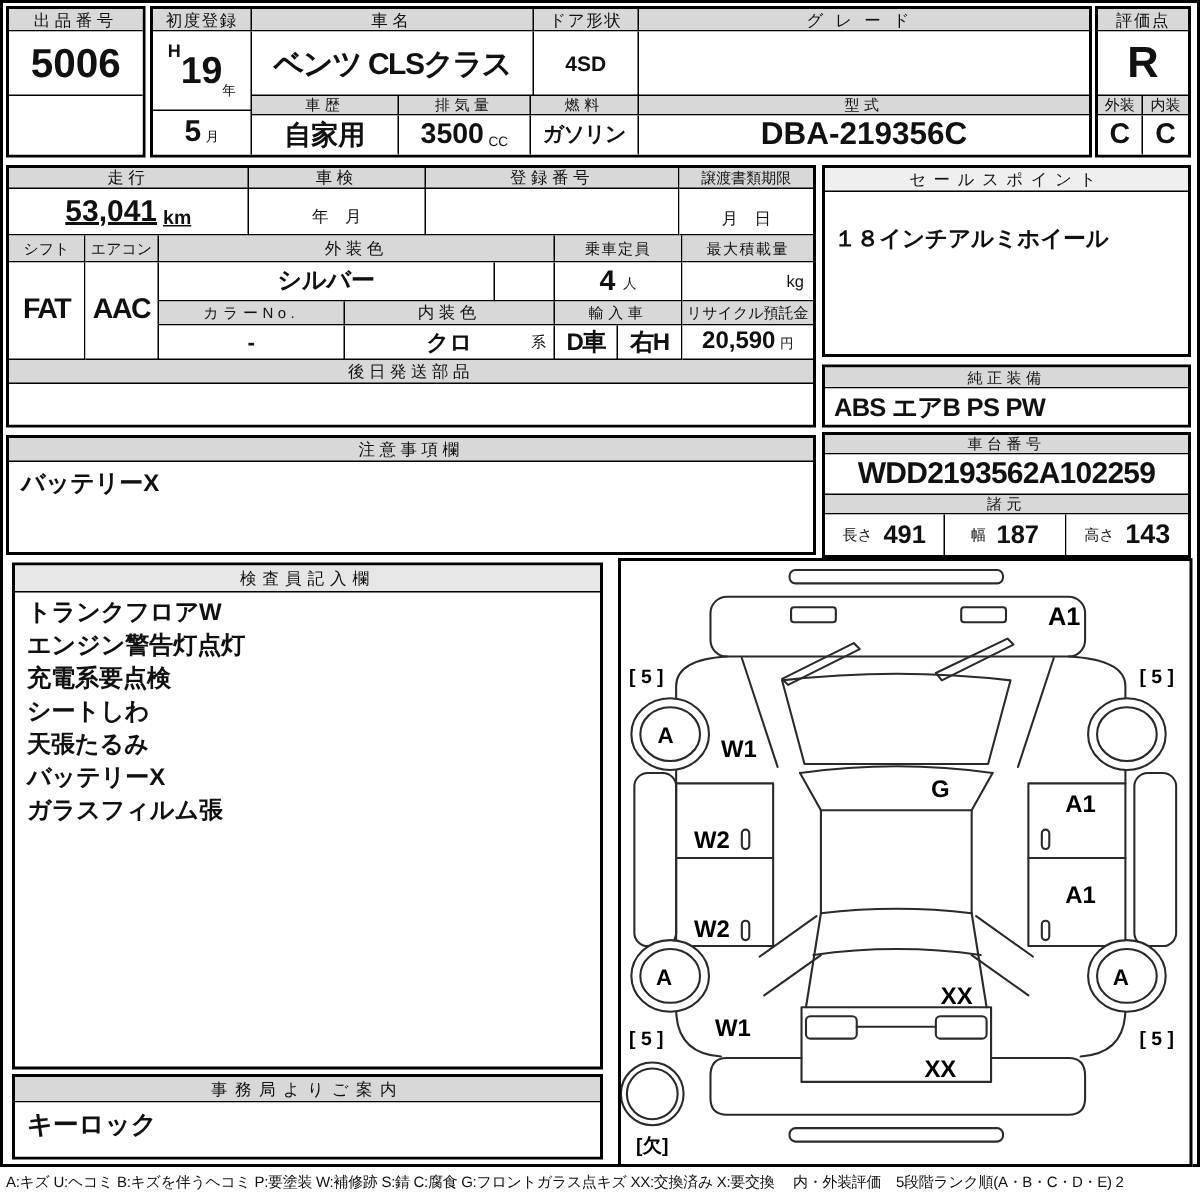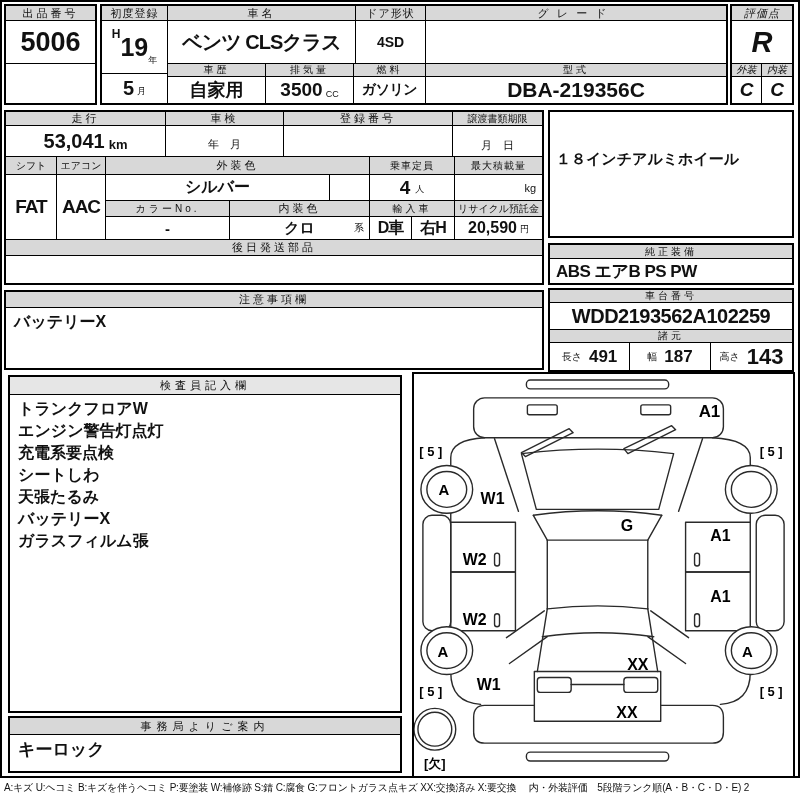--- a/index.html
+++ b/index.html
@@ -56,36 +56,36 @@
 
   <div class="c bold br" style="left:66px;top:71px;width:98px;height:26px;font-size:18px;">自家用</div>
   <div class="c br" style="left:164px;top:71px;width:88px;height:26px;">
     <span class="bold" style="font-size:19px;">3500</span>
     <span style="font-size:9px;align-self:flex-end;margin-bottom:4px;margin-left:3px;text-align:center;">CC</span>
   </div>
   <div class="c bold br" style="left:252px;top:71px;width:72px;height:26px;font-size:14px;letter-spacing:-0.5px;">ガソリン</div>
   <div class="c bold" style="left:324px;top:71px;width:300px;height:26px;font-size:21px;">DBA-219356C</div>
 </div>
 
-<div class="b" style="left:730px;top:4px;width:64px;height:101px;font-style:italic;">
+<div class="b" style="left:730px;top:4px;width:64px;height:101px;">
   <div class="c hd bb" style="left:0;top:0;width:60px;height:15px;letter-spacing:1px;">評価点</div>
   <div class="c bold bb" style="left:0;top:15px;width:60px;height:43px;font-size:29px;">R</div>
   <div class="c hd bb br" style="left:0;top:58px;width:30px;height:13px;font-size:10px;letter-spacing:0;">外装</div>
   <div class="c hd bb" style="left:30px;top:58px;width:30px;height:13px;font-size:10px;letter-spacing:0;">内装</div>
   <div class="c bold br" style="left:0;top:71px;width:30px;height:26px;font-size:19px;">C</div>
   <div class="c bold" style="left:30px;top:71px;width:30px;height:26px;font-size:19px;">C</div>
 </div>
 
 <div class="b" style="left:4px;top:110px;width:540px;height:175px;">
   <div class="c hd bb br" style="left:0;top:0;width:160px;height:14px;">走行</div>
   <div class="c hd bb br" style="left:160px;top:0;width:118px;height:14px;">車検</div>
   <div class="c hd bb br" style="left:278px;top:0;width:169px;height:14px;">登録番号</div>
   <div class="c hds bb" style="left:447px;top:0;width:89px;height:14px;">譲渡書類期限</div>
 
-  <div class="c bb br" style="left:0;top:14px;width:160px;height:31px;">
+  <div class="c bb br" style="left:0;top:14px;width:160px;height:31px;text-decoration:underline;">
     <span class="bold" style="font-size:20px;">53,041</span>
     <span class="bold" style="font-size:13px;margin-left:4px;align-self:flex-end;margin-bottom:4px;">km</span>
   </div>
   <div class="c bb br botal smalltxt" style="left:160px;top:14px;width:118px;height:31px;padding-bottom:4px;">年　月</div>
   <div class="c bb br" style="left:278px;top:14px;width:169px;height:31px;"></div>
   <div class="c bb botal smalltxt" style="left:447px;top:14px;width:89px;height:31px;padding-bottom:3px;">月　日</div>
 
   <div class="c hd bb br" style="left:0;top:45px;width:51px;height:18px;font-size:10px;letter-spacing:0;">シフト</div>
   <div class="c hd bb br" style="left:51px;top:45px;width:49px;height:18px;font-size:10px;letter-spacing:0;">エアコン</div>
   <div class="c hd bb br" style="left:100px;top:45px;width:264px;height:18px;">外装色</div>
@@ -119,20 +119,21 @@
   <div class="c bb" style="left:449px;top:105px;width:87px;height:23px;">
     <span class="bold" style="font-size:16px;">20,590</span>
     <span style="font-size:9px;align-self:flex-end;margin-bottom:3px;margin-left:3px;">円</span>
   </div>
 
   <div class="c hd bb" style="left:0;top:128px;width:536px;height:16px;">後日発送部品</div>
   <div class="c" style="left:0;top:144px;width:536px;height:27px;"></div>
 </div>
 
 <div class="b" style="left:548px;top:110px;width:246px;height:128px;">
+  <div class="c bb" style="left:0;top:0;width:242px;height:16px;background:#efefef;font-size:11px;letter-spacing:5px;">セールスポイント</div>
   <div class="c bold left topal" style="left:0;top:16px;width:242px;height:108px;font-size:15px;padding:22px 6px 0 6px;">１８インチアルミホイール</div>
 </div>
 
 <div class="b" style="left:548px;top:243px;width:246px;height:42px;">
   <div class="c hd bb" style="left:0;top:0;width:242px;height:14px;font-size:10px;">純正装備</div>
   <div class="c bold left" style="left:0;top:14px;width:242px;height:24px;font-size:17px;padding-left:6px;letter-spacing:-0.5px;">ABS エアB PS PW</div>
 </div>
 
 <div class="b" style="left:4px;top:290px;width:540px;height:80px;">
   <div class="c hd bb" style="left:0;top:0;width:536px;height:16px;">注意事項欄</div>
@@ -146,21 +147,21 @@
   <div class="c br" style="left:0;top:53px;width:80px;height:27px;">
     <span style="font-size:10px;margin-right:7px;">長さ</span>
     <span class="bold" style="font-size:17px;">491</span>
   </div>
   <div class="c br" style="left:80px;top:53px;width:81px;height:27px;">
     <span style="font-size:10px;margin-right:7px;">幅</span>
     <span class="bold" style="font-size:17px;">187</span>
   </div>
   <div class="c" style="left:161px;top:53px;width:81px;height:27px;">
     <span style="font-size:10px;margin-right:7px;">高さ</span>
-    <span class="bold" style="font-size:22px;">143</span>
+    <span class="bold" style="font-size:18px;">143</span>
   </div>
 </div>
 
 <div class="b" style="left:8px;top:375px;width:394px;height:338px;">
   <div class="c bb" style="left:0;top:0;width:390px;height:18px;background:#e6e6e6;font-size:11px;letter-spacing:4px;">検査員記入欄</div>
   <div style="position:absolute;left:0;top:18px;width:390px;padding:3px 8px;box-sizing:border-box;font-weight:bold;font-size:16px;line-height:22px;">
     <div>トランクフロアW</div>
     <div>エンジン警告灯点灯</div>
     <div>充電系要点検</div>
     <div>シートしわ</div>

